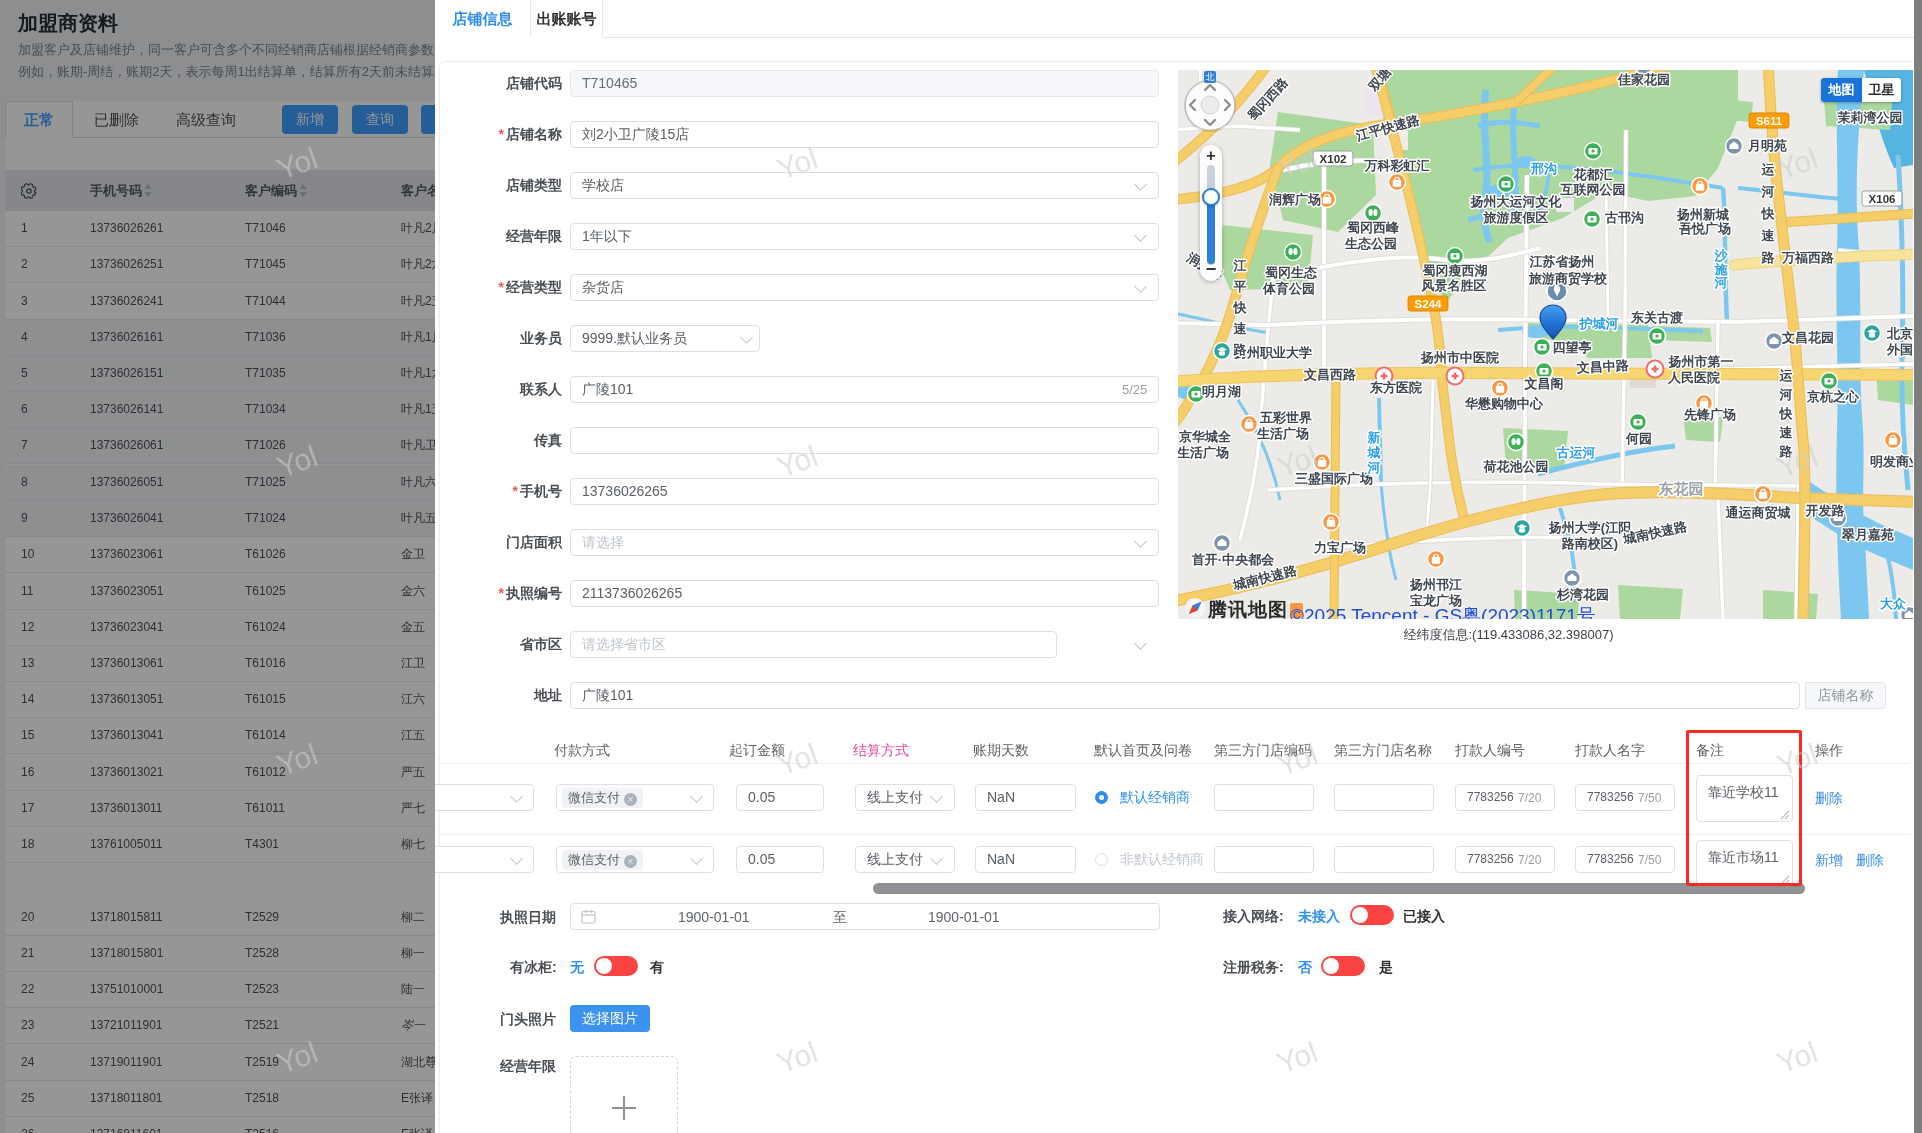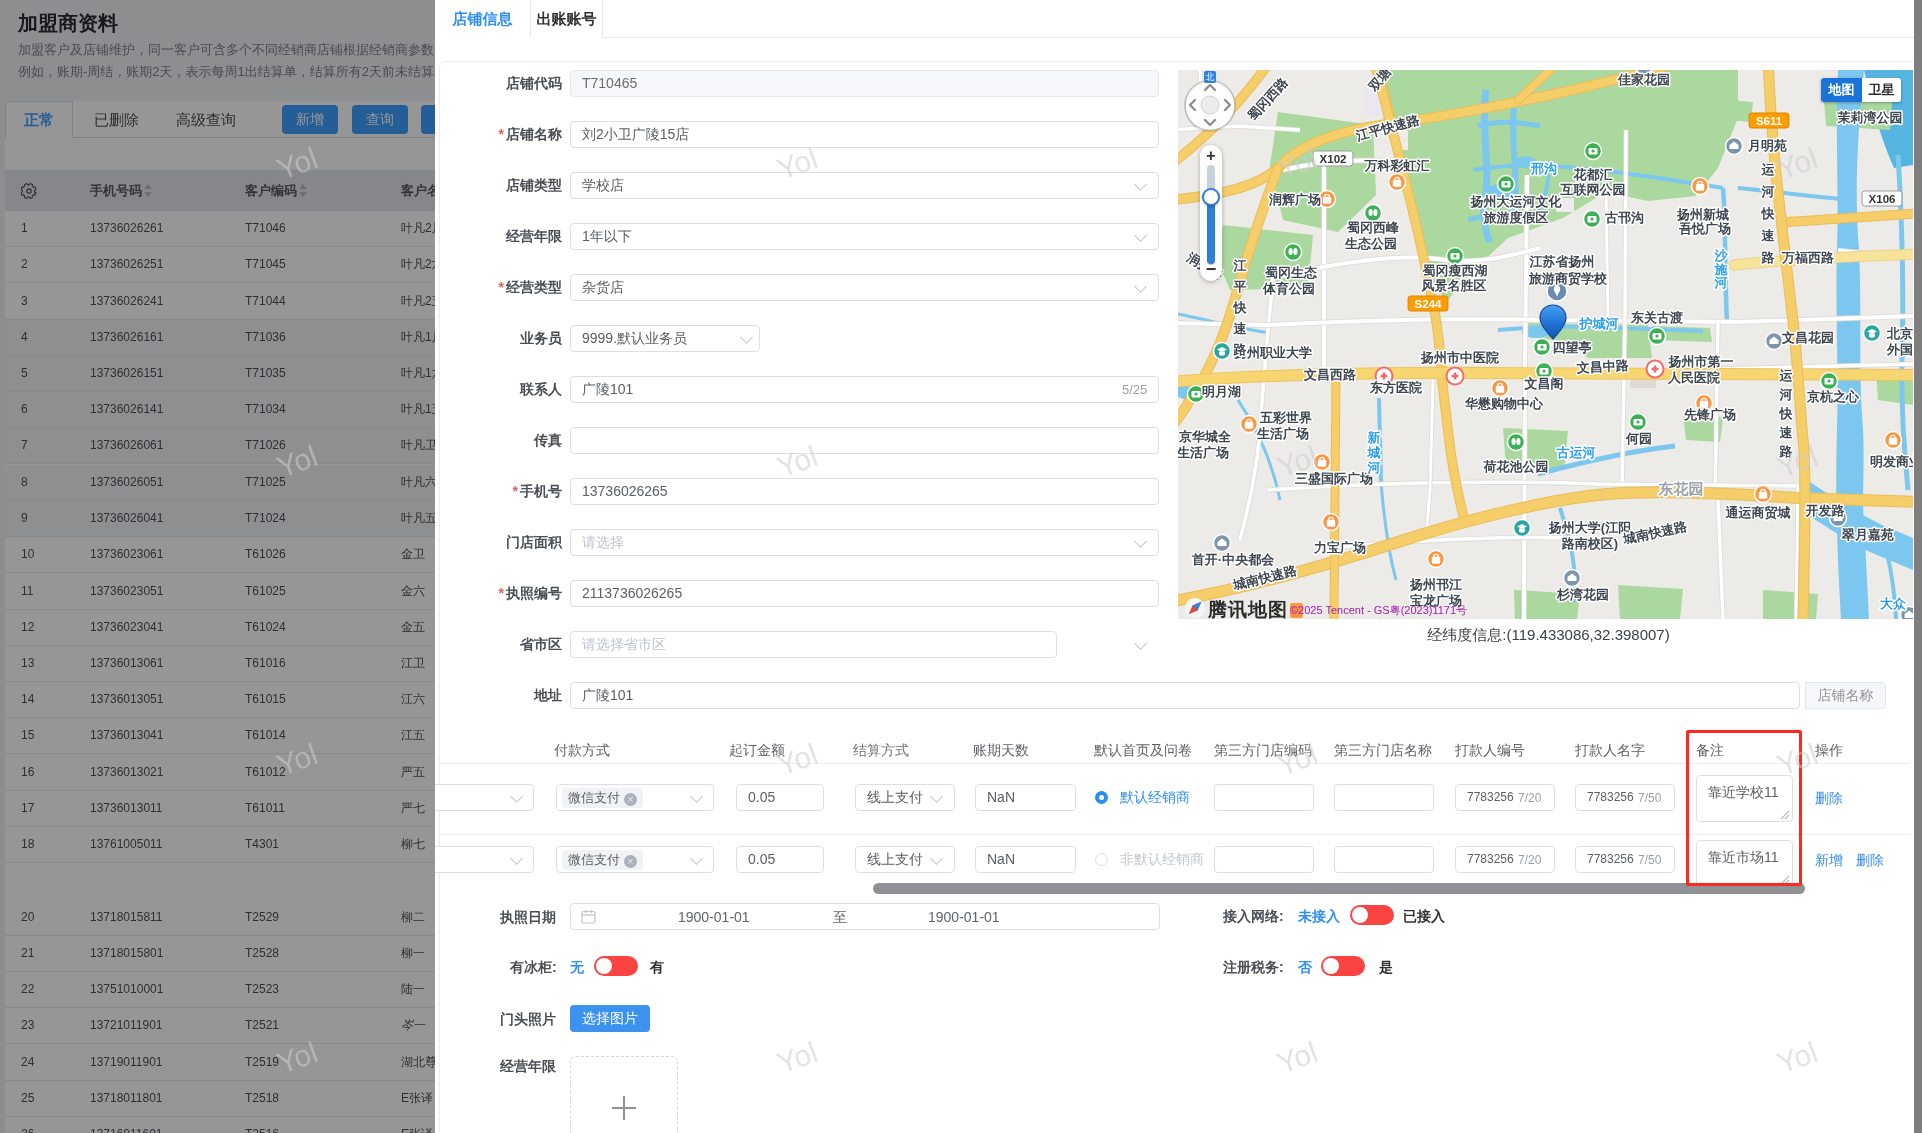--- a/index.html
+++ b/index.html
@@ -49,21 +49,21 @@
 .sw:before{content:"";position:absolute;left:2px;top:2px;width:16px;height:16px;border-radius:50%;background:#fff;}
 .radio{position:absolute;width:13px;height:13px;border-radius:50%;}
 .ron{background:#2b8cf0;}
 .ron:before{content:"";position:absolute;left:4px;top:4px;width:5px;height:5px;border-radius:50%;background:#fff;}
 .roff{border:1px solid #dcdfe6;background:#fff;}
 .redbox{position:absolute;border:3px solid #fa2a21;border-radius:2px;z-index:5;}
 .sbthumb{position:absolute;background:#8f9194;border-radius:6px;}
 .bigbtn{position:absolute;background:#3c92ef;color:#fff;font-size:14px;text-align:center;border-radius:4px;}
 .upbox{position:absolute;border:1px dashed #d4d7de;border-radius:6px;background:#fff;}
 .mapwrap{position:absolute;left:743px;top:70px;width:735px;height:549px;overflow:hidden;}
-.latlng{position:absolute;left:746px;top:626px;width:735px;text-align:center;font-size:15px;color:#3c4147;}
+.latlng{position:absolute;left:706px;top:626px;width:735px;text-align:center;font-size:13px;color:#3c4147;}
 </style></head><body>
 
 <div id="page">
 <div class="h1">加盟商资料</div>
 <div class="desc" style="top:41px;">加盟客户及店铺维护，同一客户可含多个不同经销商店铺根据经销商参数「是否允许加盟商自动建店」自动创建店铺或手动创建店铺</div>
 <div class="desc" style="top:63px;">例如，账期-周结，账期2天，表示每周1出结算单，结算所有2天前未结算的单据，单据核算以验收时间为准。</div>
 <div class="card"></div>
 <div class="tabrow"></div>
 <div class="tab1">正常</div>
 <div class="tabt" style="left:94px;">已删除</div>
@@ -619,26 +619,26 @@
       <div class="abs" style="left:24px;top:118px;width:18px;height:18px;border-radius:50%;background:#fff;border:2px solid #2d7fd9;box-shadow:0 1px 2px rgba(0,0,0,0.3);"></div>
       <div class="abs" style="left:643px;top:8px;width:80px;height:24px;background:#fff;border-radius:3px;box-shadow:0 1px 3px rgba(0,0,0,0.3);"></div>
       <div class="abs" style="left:643px;top:8px;width:41px;height:24px;background:#1a73d8;border-radius:3px 0 0 3px;color:#fff;font-size:13px;font-weight:bold;text-align:center;line-height:24px;">地图</div>
       <div class="abs" style="left:684px;top:8px;width:39px;height:24px;color:#2c2c2c;font-size:13px;font-weight:bold;text-align:center;line-height:24px;">卫星</div>
       <svg class="abs" style="left:6px;top:527px;" width="22" height="22" viewBox="0 0 22 22">
         <circle cx="11" cy="11" r="10" fill="#f4f6f8"></circle>
         <path d="M11 2 L14.5 11 L11 20 L7.5 11 Z" fill="#e8452c" transform="rotate(45 11 11)"></path>
         <path d="M11 2 L14.5 11 L7.5 11 Z" fill="#2f82e4" transform="rotate(45 11 11)"></path>
       </svg>
       <div class="abs" style="left:30px;top:527px;font-size:19px;font-weight:bold;color:#2a2a2a;letter-spacing:1px;">腾讯地图<span style="display:inline-block;width:13px;height:15px;background:#fb9642;border-radius:2px;vertical-align:-2px;margin-left:2px;"></span></div>
-      <div class="abs" style="left:112px;top:533px;font-size:11px;color:#a21caf;">©2025 Tencent - GS粤(2023)1171号</div>
+      <div class="abs" style="left:112px;top:533px;font-size:19px;color:#1d4ed8;">©2025 Tencent - GS粤(2023)1171号</div>
     </div>
 <div class="latlng">经纬度信息:(119.433086,32.398007)</div>
 <div class="ptxt" style="left:119px;top:742px;color:#606266;">付款方式</div>
 <div class="ptxt" style="left:294px;top:742px;color:#606266;">起订金额</div>
-<div class="ptxt" style="left:418px;top:742px;color:#737373;">结算方式</div>
+<div class="ptxt" style="left:418px;top:742px;color:#ec4899;">结算方式</div>
 <div class="ptxt" style="left:538px;top:742px;color:#606266;">账期天数</div>
 <div class="ptxt" style="left:659px;top:742px;color:#606266;">默认首页及问卷</div>
 <div class="ptxt" style="left:779px;top:742px;color:#606266;">第三方门店编码</div>
 <div class="ptxt" style="left:899px;top:742px;color:#606266;">第三方门店名称</div>
 <div class="ptxt" style="left:1020px;top:742px;color:#606266;">打款人编号</div>
 <div class="ptxt" style="left:1140px;top:742px;color:#606266;">打款人名字</div>
 <div class="ptxt" style="left:1261px;top:742px;color:#606266;">备注</div>
 <div class="ptxt" style="left:1380px;top:742px;color:#606266;">操作</div>
 <div class="hline" style="left:5px;top:763px;width:1470px;"></div>
 <div class="hline" style="left:5px;top:834px;width:1470px;"></div>

